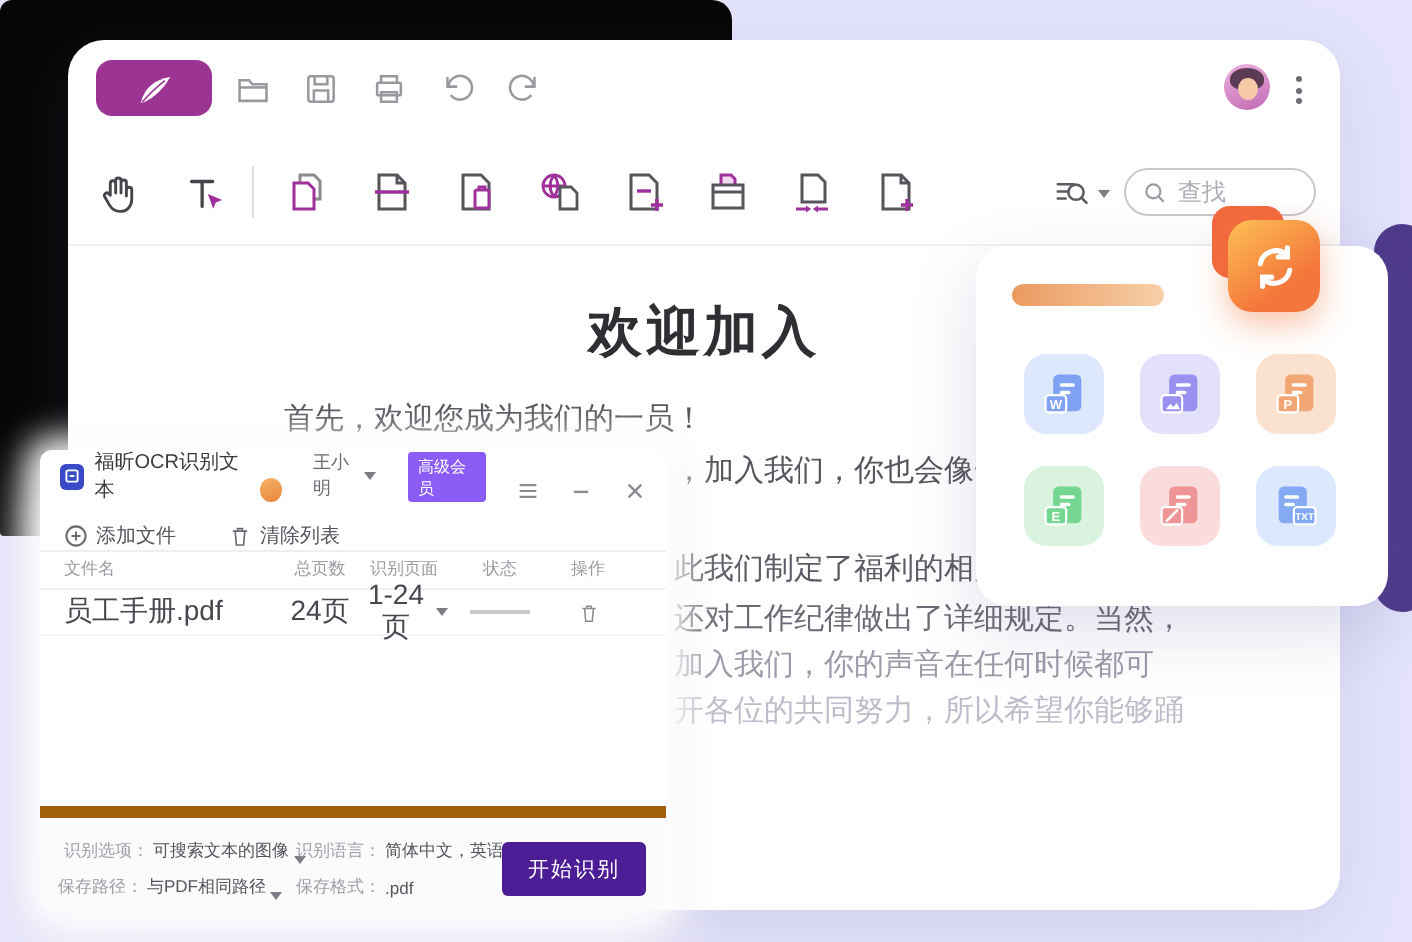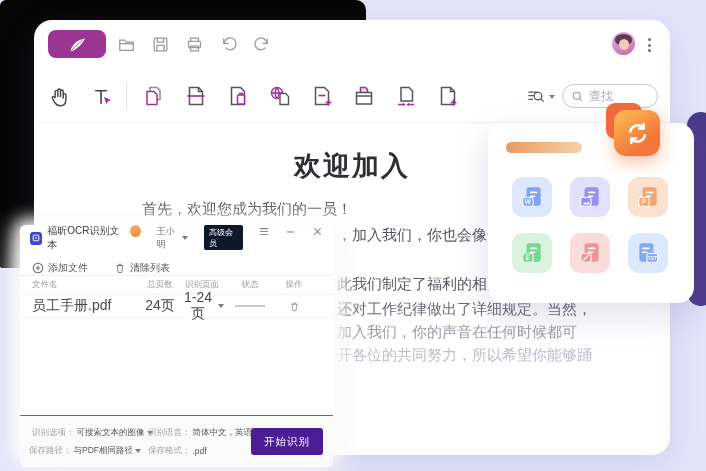--- a/index.html
+++ b/index.html
@@ -57,41 +57,41 @@
   #ft-txt   { left:140px; top:110px; background:#dbe8fd; }
   #sync-back { left:606px; top:103px; width:36px; height:36px; border-radius:9px; background:#f2693f; z-index:5; }
   #sync-icon { left:614px; top:110px; width:46px; height:46px; border-radius:12px; background:linear-gradient(145deg,#fdc054,#f4763b 70%); z-index:6; display:flex; align-items:center; justify-content:center; box-shadow:0 6px 16px rgba(242,120,60,.45); cursor:pointer; }
 
   
   #ocr-dialog { left:20px; top:225px; width:313px; height:230px; background:#fff; border-radius:6px; z-index:7;
     box-shadow:0 0 16px 7px rgba(255,255,255,.92), 0 18px 30px 4px rgba(255,255,255,.85), 0 8px 24px rgba(40,40,70,.18); }
   #ocr-titlebar { display:flex; align-items:center; gap:5px; height:26px; padding:0 10px; }
   #ocr-appicon { width:13px; height:13px; border-radius:3px; background:#3a49c8; display:flex; align-items:center; justify-content:center; }
   #ocr-title { font-size:10px; color:#3a3a40; }
-  #ocr-right { margin-left:auto; display:flex; align-items:flex-start; gap:16px; }
+  #ocr-right { margin-left:auto; display:flex; align-items:flex-end; gap:16px; }
   #ocr-avatar { width:12px; height:12px; border-radius:50%; background:linear-gradient(160deg,#f7b267,#e8873a); }
   #ocr-user { font-size:9px; color:#6b6b73; cursor:pointer; display:flex; align-items:center; gap:2px; }
-  #ocr-badge { font-size:8px; color:#fff; background:#0f172a; border-radius:2px; padding:1.5px 5px; }
+  #ocr-badge { font-size:8px; color:#fff; background:#8b5cf6; border-radius:2px; padding:1.5px 5px; }
   .winctl { width:12px; height:12px; display:flex; align-items:center; justify-content:center; cursor:pointer; }
   #ocr-actions { display:flex; align-items:flex-end; gap:26px; height:25px; padding:0 12px; border-bottom:1px solid #efeff2; }
   .ocr-act { display:flex; align-items:center; gap:4px; font-size:10px; color:#55555d; cursor:pointer; }
   .trow { display:flex; align-items:center; padding-left:12px; }
   #ocr-thead { height:19px; font-size:8.5px; color:#9c9ca3; border-bottom:1px solid #f1f1f4; }
   #ocr-row { height:23px; font-size:14px; color:#474750; border-bottom:1px solid #f4f4f7; }
   .c-name { flex:0 0 108px; text-align:left; }
   .c-pages { flex:0 0 40px; text-align:center; }
   .c-range { flex:0 0 44px; text-align:center; }
   .c-status { flex:0 0 52px; text-align:center; display:flex; justify-content:center; align-items:center; }
   .c-act { flex:0 0 36px; text-align:center; display:flex; justify-content:center; }
   #range-dd { display:inline-flex; align-items:center; gap:2px; cursor:pointer; justify-content:center; width:100%; }
   #status-line { width:30px; height:1.5px; background:#c9c9cf; }
-  #ocr-footer { position:absolute; left:0; top:178px; width:100%; height:52px; background:#fbfbfc; border-top:1px solid #a16207; border-radius:0 0 6px 6px;margin-top:12px; }
+  #ocr-footer { position:absolute; left:0; top:178px; width:100%; height:52px; background:#fbfbfc; border-top:6px solid #a16207; border-radius:0 0 6px 6px; }
   .opt { position:absolute; font-size:8.5px; white-space:nowrap; display:flex; align-items:center; gap:2px; }
   .opt .lab { color:#9fa0a8; }
-  .opt .val { color:#55555d; cursor:pointer; display:inline-flex; align-items:center; gap:2px; }
+  .opt .val { color:#55555d; cursor:pointer; display:inline-flex; align-items:flex-end; gap:2px; }
   #opt-recognize { left:12px; top:11px; } #opt-language { left:128px; top:11px; }
   #opt-path { left:9px; top:29px; } #opt-format { left:128px; top:29px; }
   #start-btn { position:absolute; right:10px; top:12px; width:72px; height:27px; background:#4c1d95; color:#fff; font-size:10.5px; border:none; border-radius:3px; cursor:pointer; letter-spacing:1px; font-family:"Liberation Sans",sans-serif; }
 </style>
 </head>
 <body>
 
 <div id="black-shape" class="abs"></div>
 <div id="side-bar" class="abs"></div>
 

